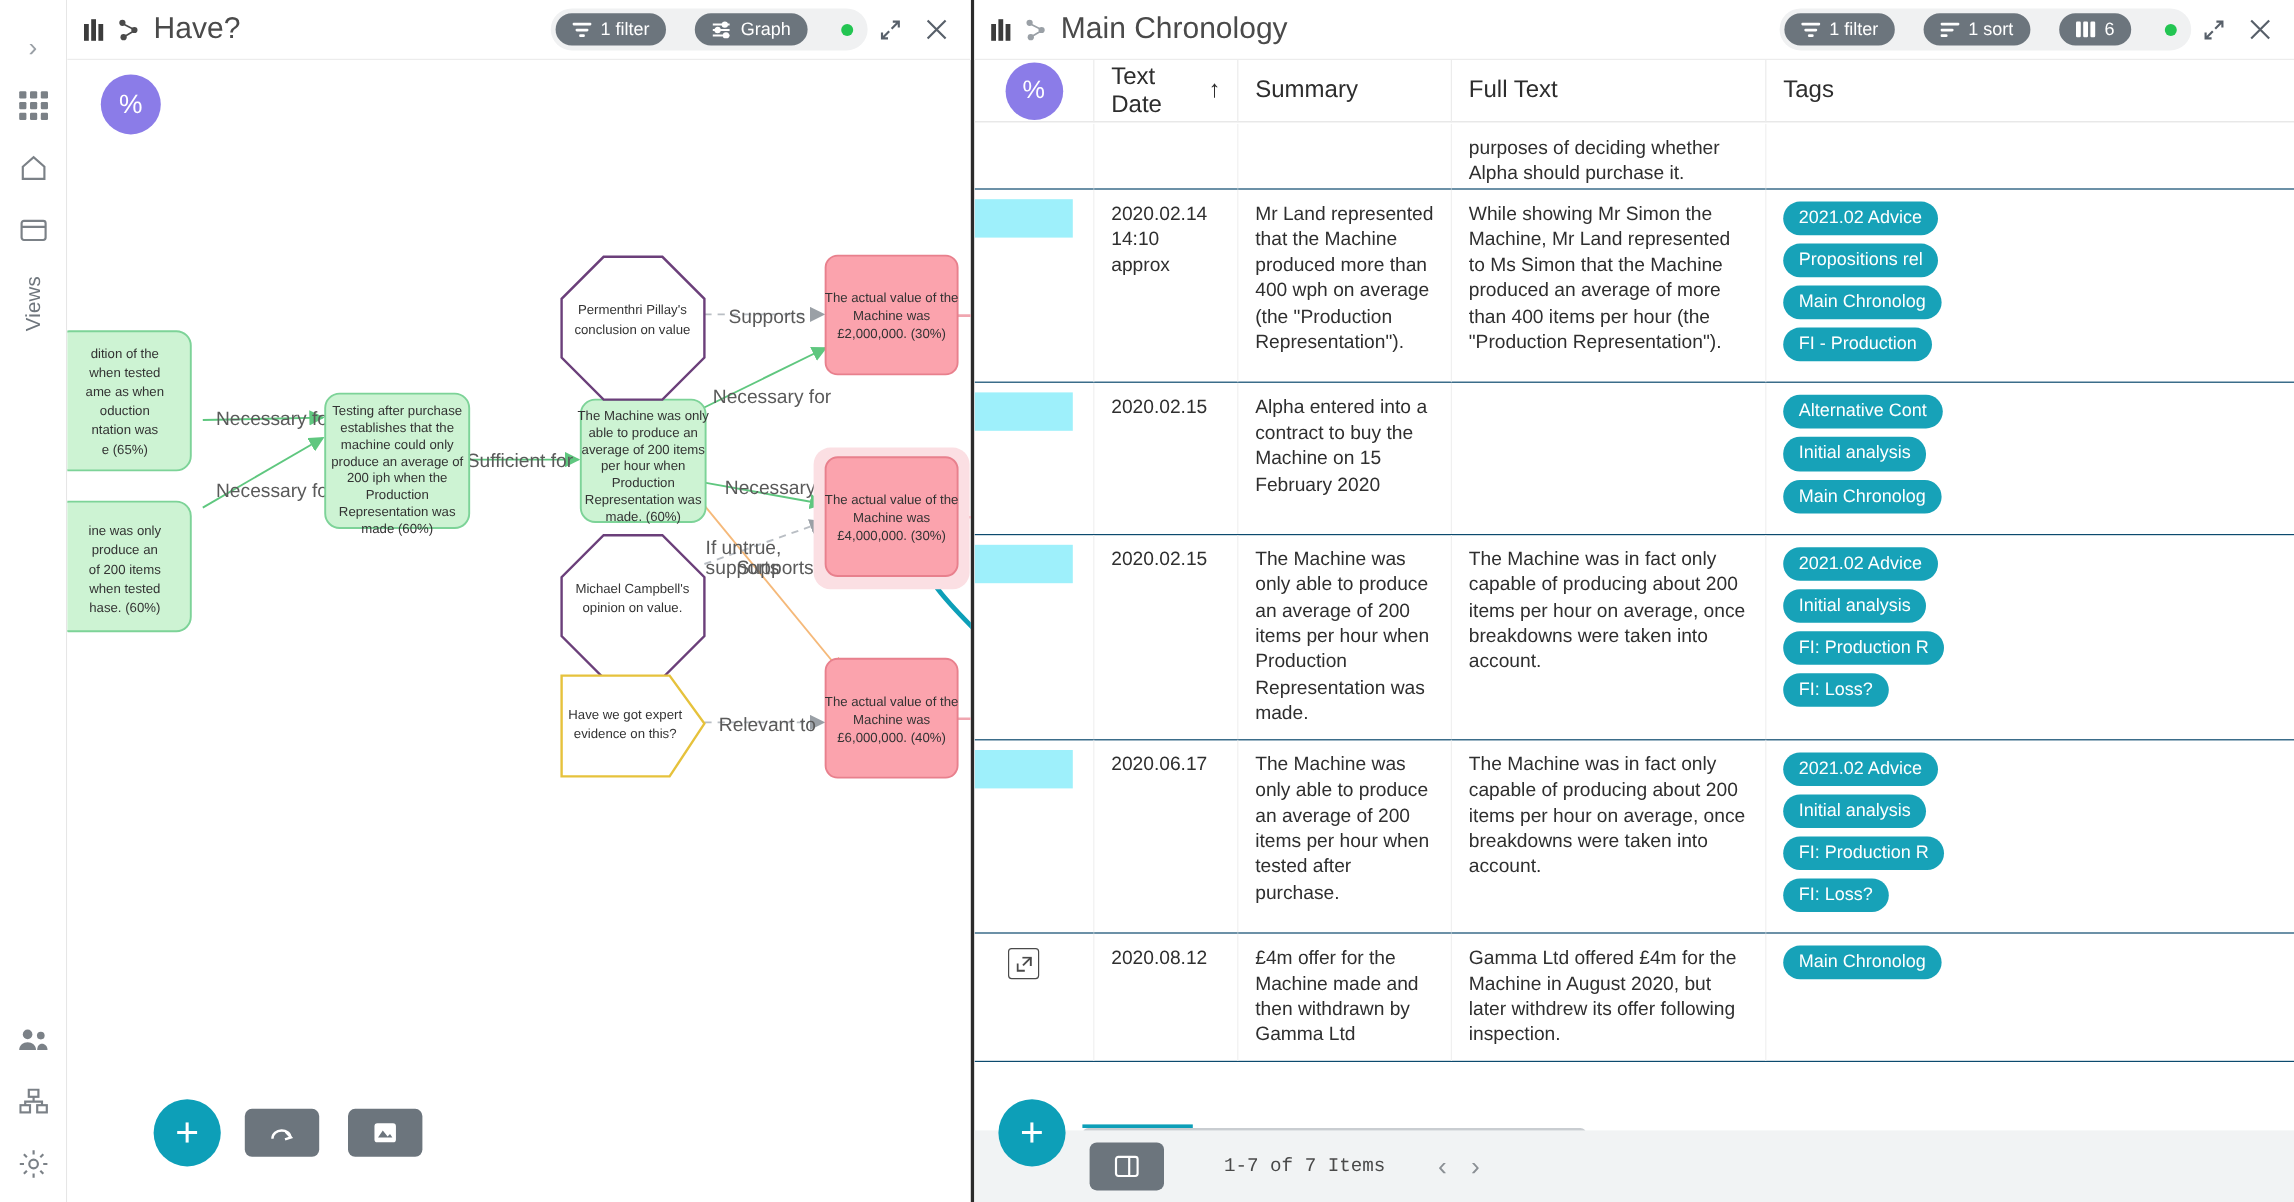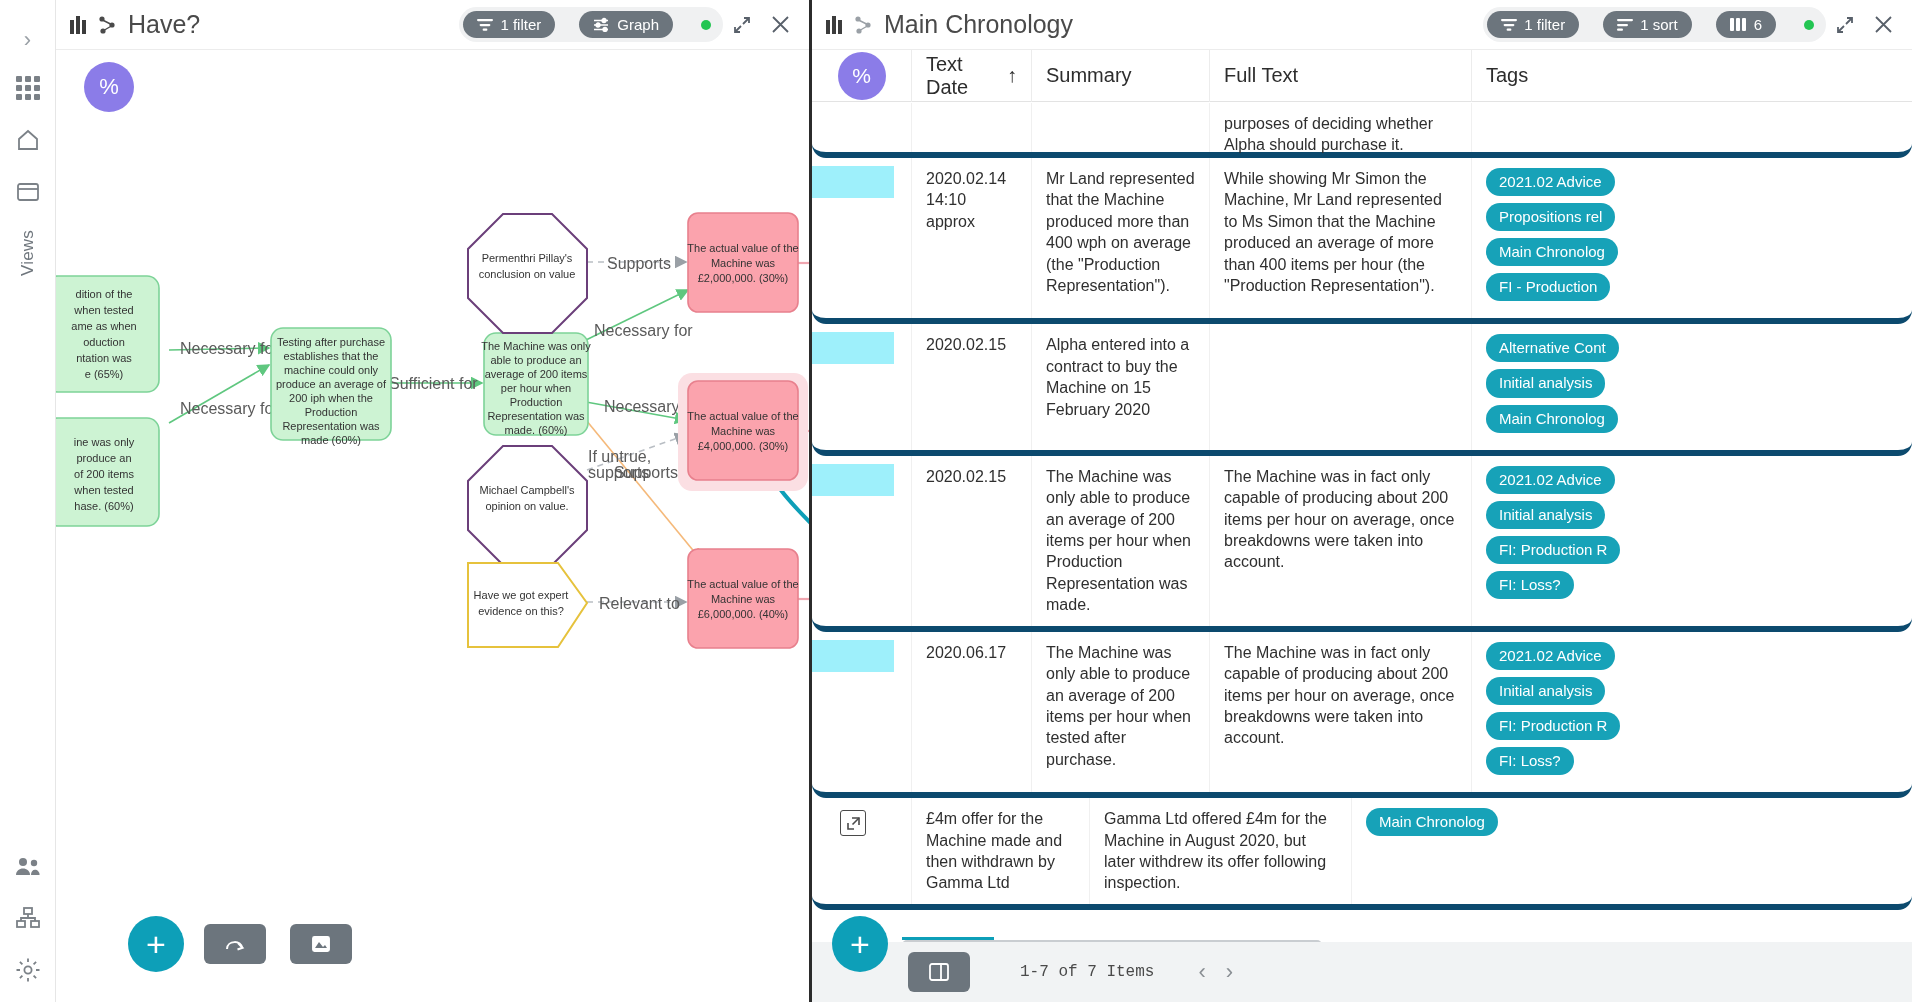--- a/index.html
+++ b/index.html
@@ -142,21 +142,21 @@
     font-size: 20px; color: #2d2d2d; padding: 0 14px;
     height: 52px; display: flex; align-items: center; gap: 8px;
     border-right: 1px solid #ececec;
   }
   .th.c-date { width: 120px; }
   .th.c-sum  { width: 178px; }
   .th.c-full { width: 262px; }
   .th.c-tags { width: 120px; border-right: none; }
 
   .tbody { position: absolute; top: 103px; left: 0; right: 0; bottom: 60px; overflow: hidden; }
-  .trow { display: flex; border-bottom: 6px solid #0c4a6e; border-radius: 14px; }
+  .trow { display: flex; border-bottom: 1px solid #0c4a6e; }
   .td {
     padding: 10px 14px; font-size: 16px; color: #2f2f2f; line-height: 1.34;
     border-right: 1px solid #f0f0f0;
   }
   .td.c-mark { width: 100px; padding: 0; position: relative; }
   .td.c-date { width: 120px; }
   .td.c-sum  { width: 178px; }
   .td.c-full { width: 262px; }
   .td.c-tags { width: 160px; border-right: none; padding-top: 10px; }
   .mark-band { position: absolute; left: 0; top: 8px; width: 82px; height: 32px; background: #9ef0fb; }
@@ -601,20 +601,21 @@
       <div class="trow">
         <div class="td c-mark">
           <span class="row-expand">
             <svg width="13" height="13" viewBox="0 0 13 13" fill="none" stroke="#4a4a4a" stroke-width="1.6">
               <path d="M5 1h7v7"></path>
                 <path d="M12 1L5.5 7.5"></path>
                 <path d="M1 6v6h6"></path>
             </svg>
           </span>
         </div>
+        <div class="td c-date">2020.08.12</div>
         <div class="td c-sum">£4m offer for the Machine made and then withdrawn by Gamma Ltd</div>
         <div class="td c-full">Gamma Ltd offered £4m for the Machine in August 2020, but later withdrew its offer following inspection.</div>
         <div class="td c-tags">
           <span class="tag">Main Chronolog</span>
         </div>
       </div>
     </div>
 
     <div class="teal-underline"></div>
     <div class="hscroll">

